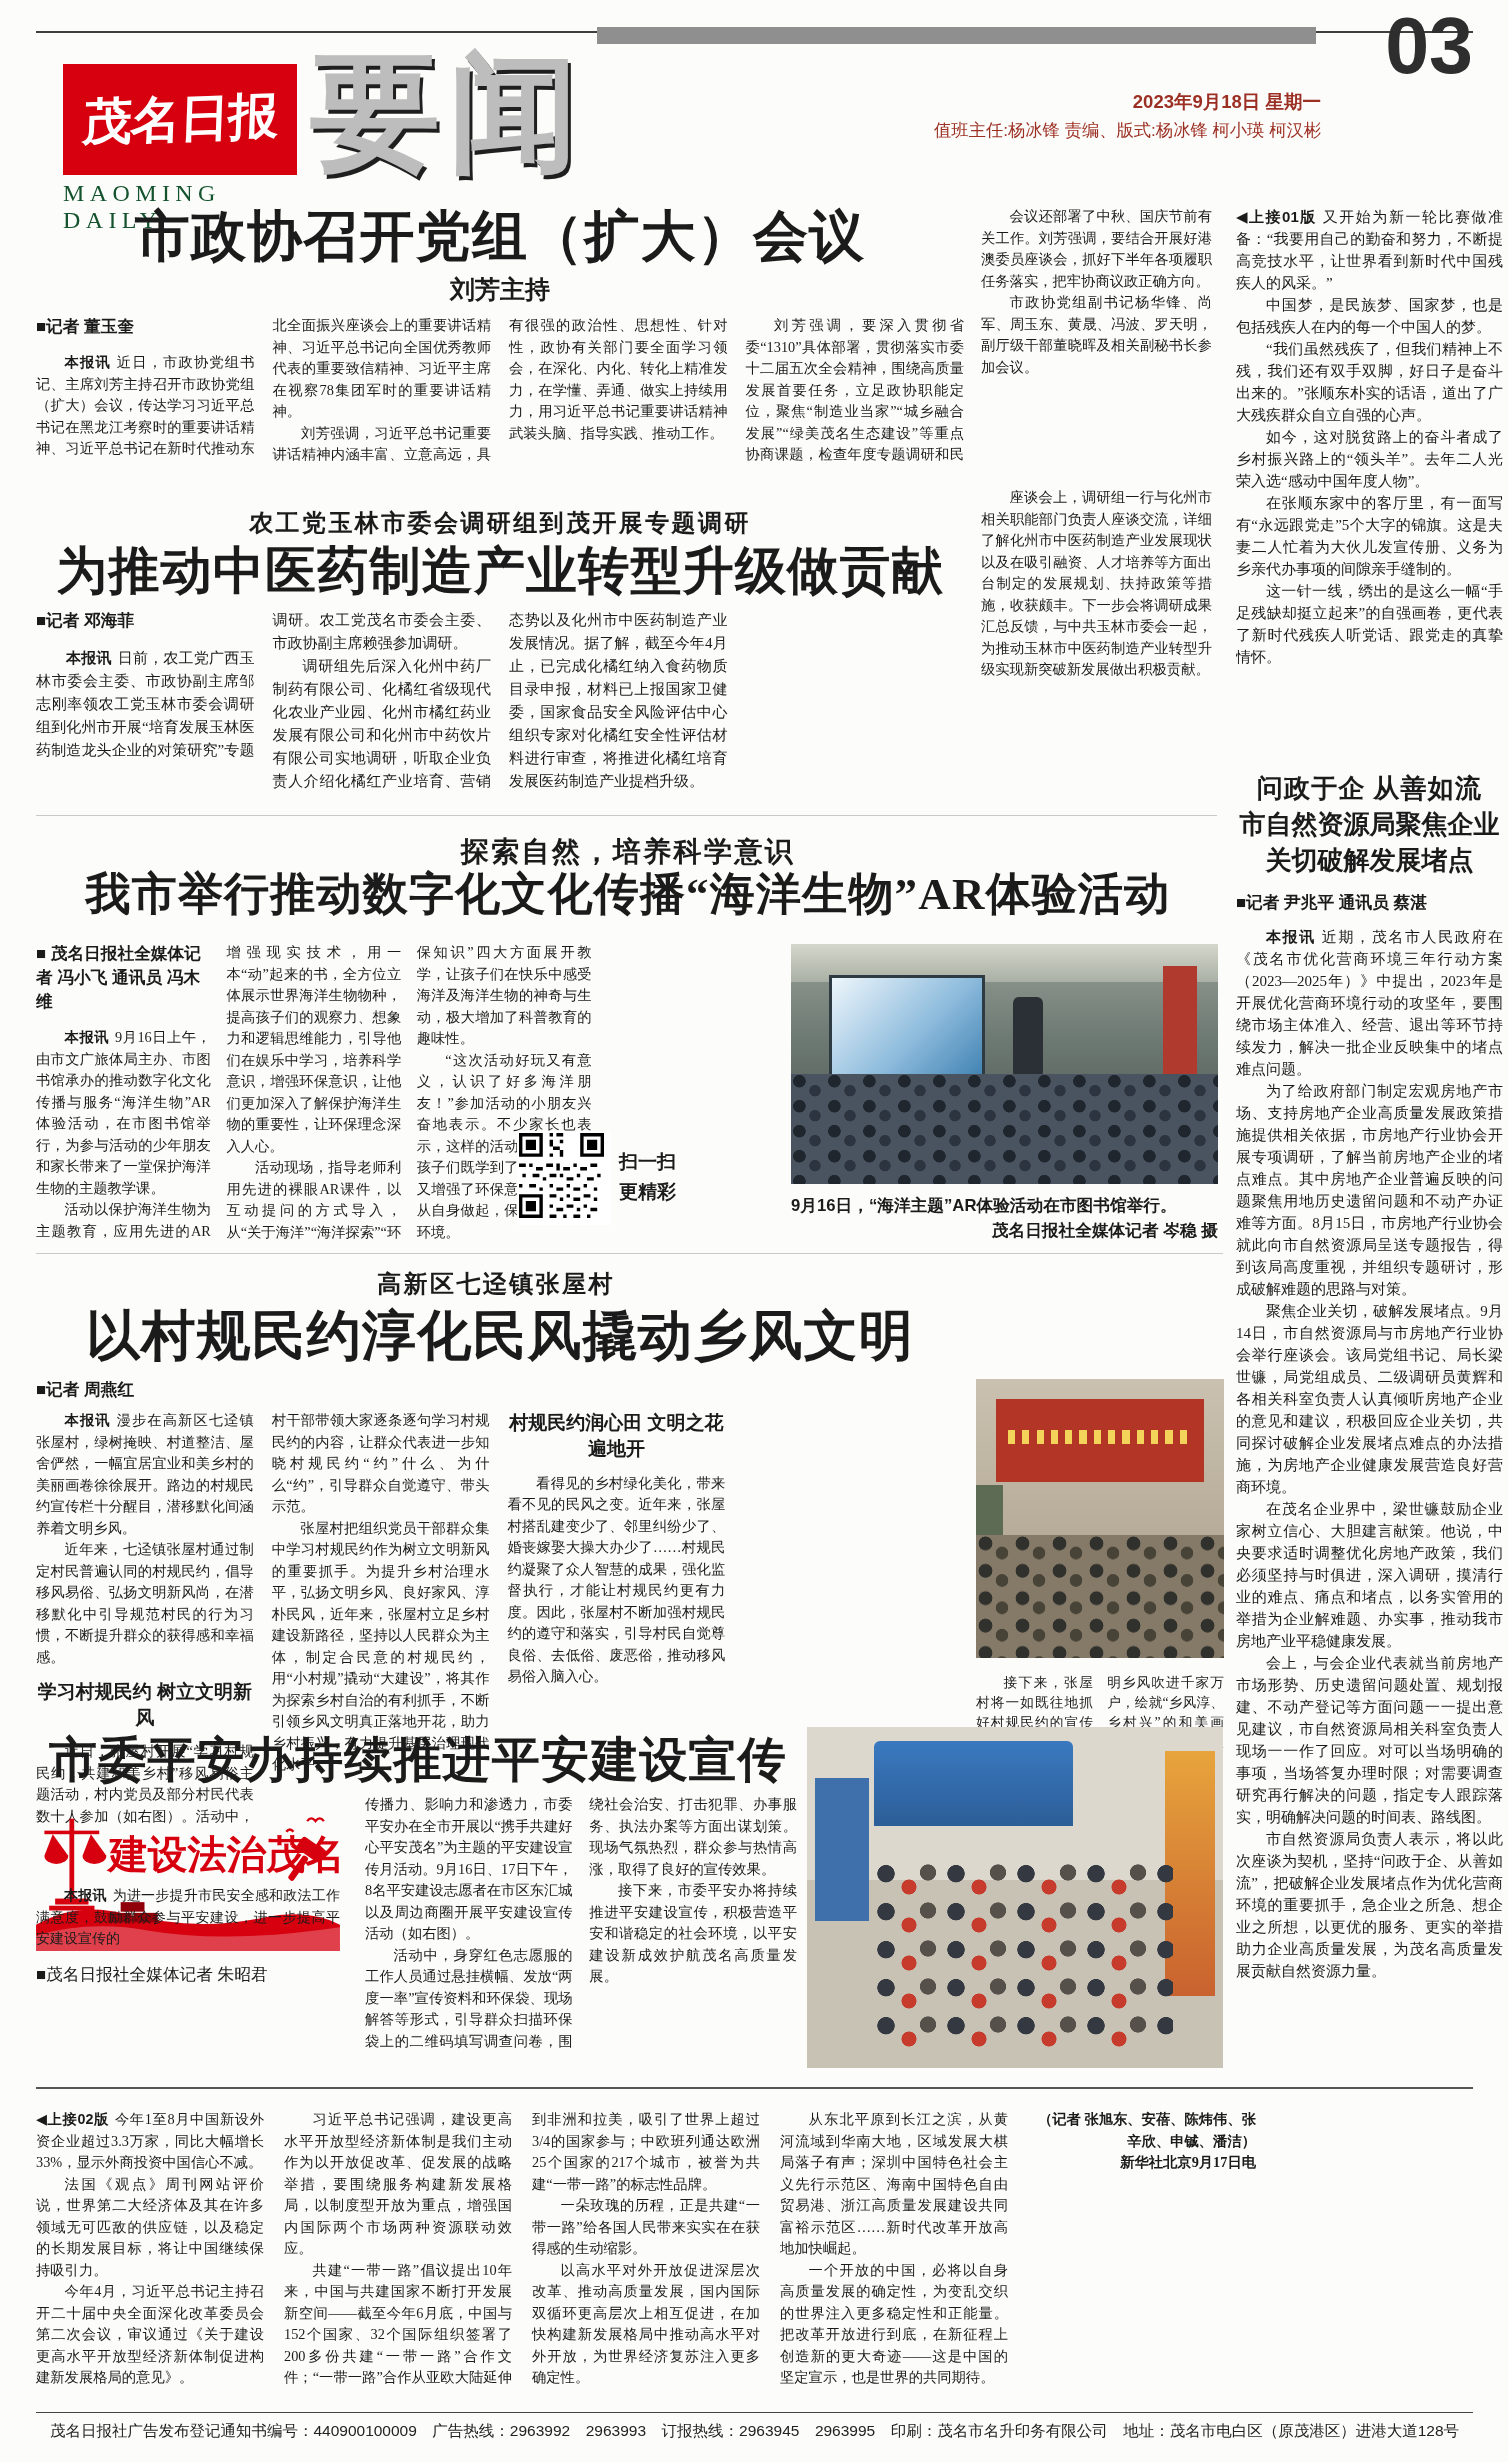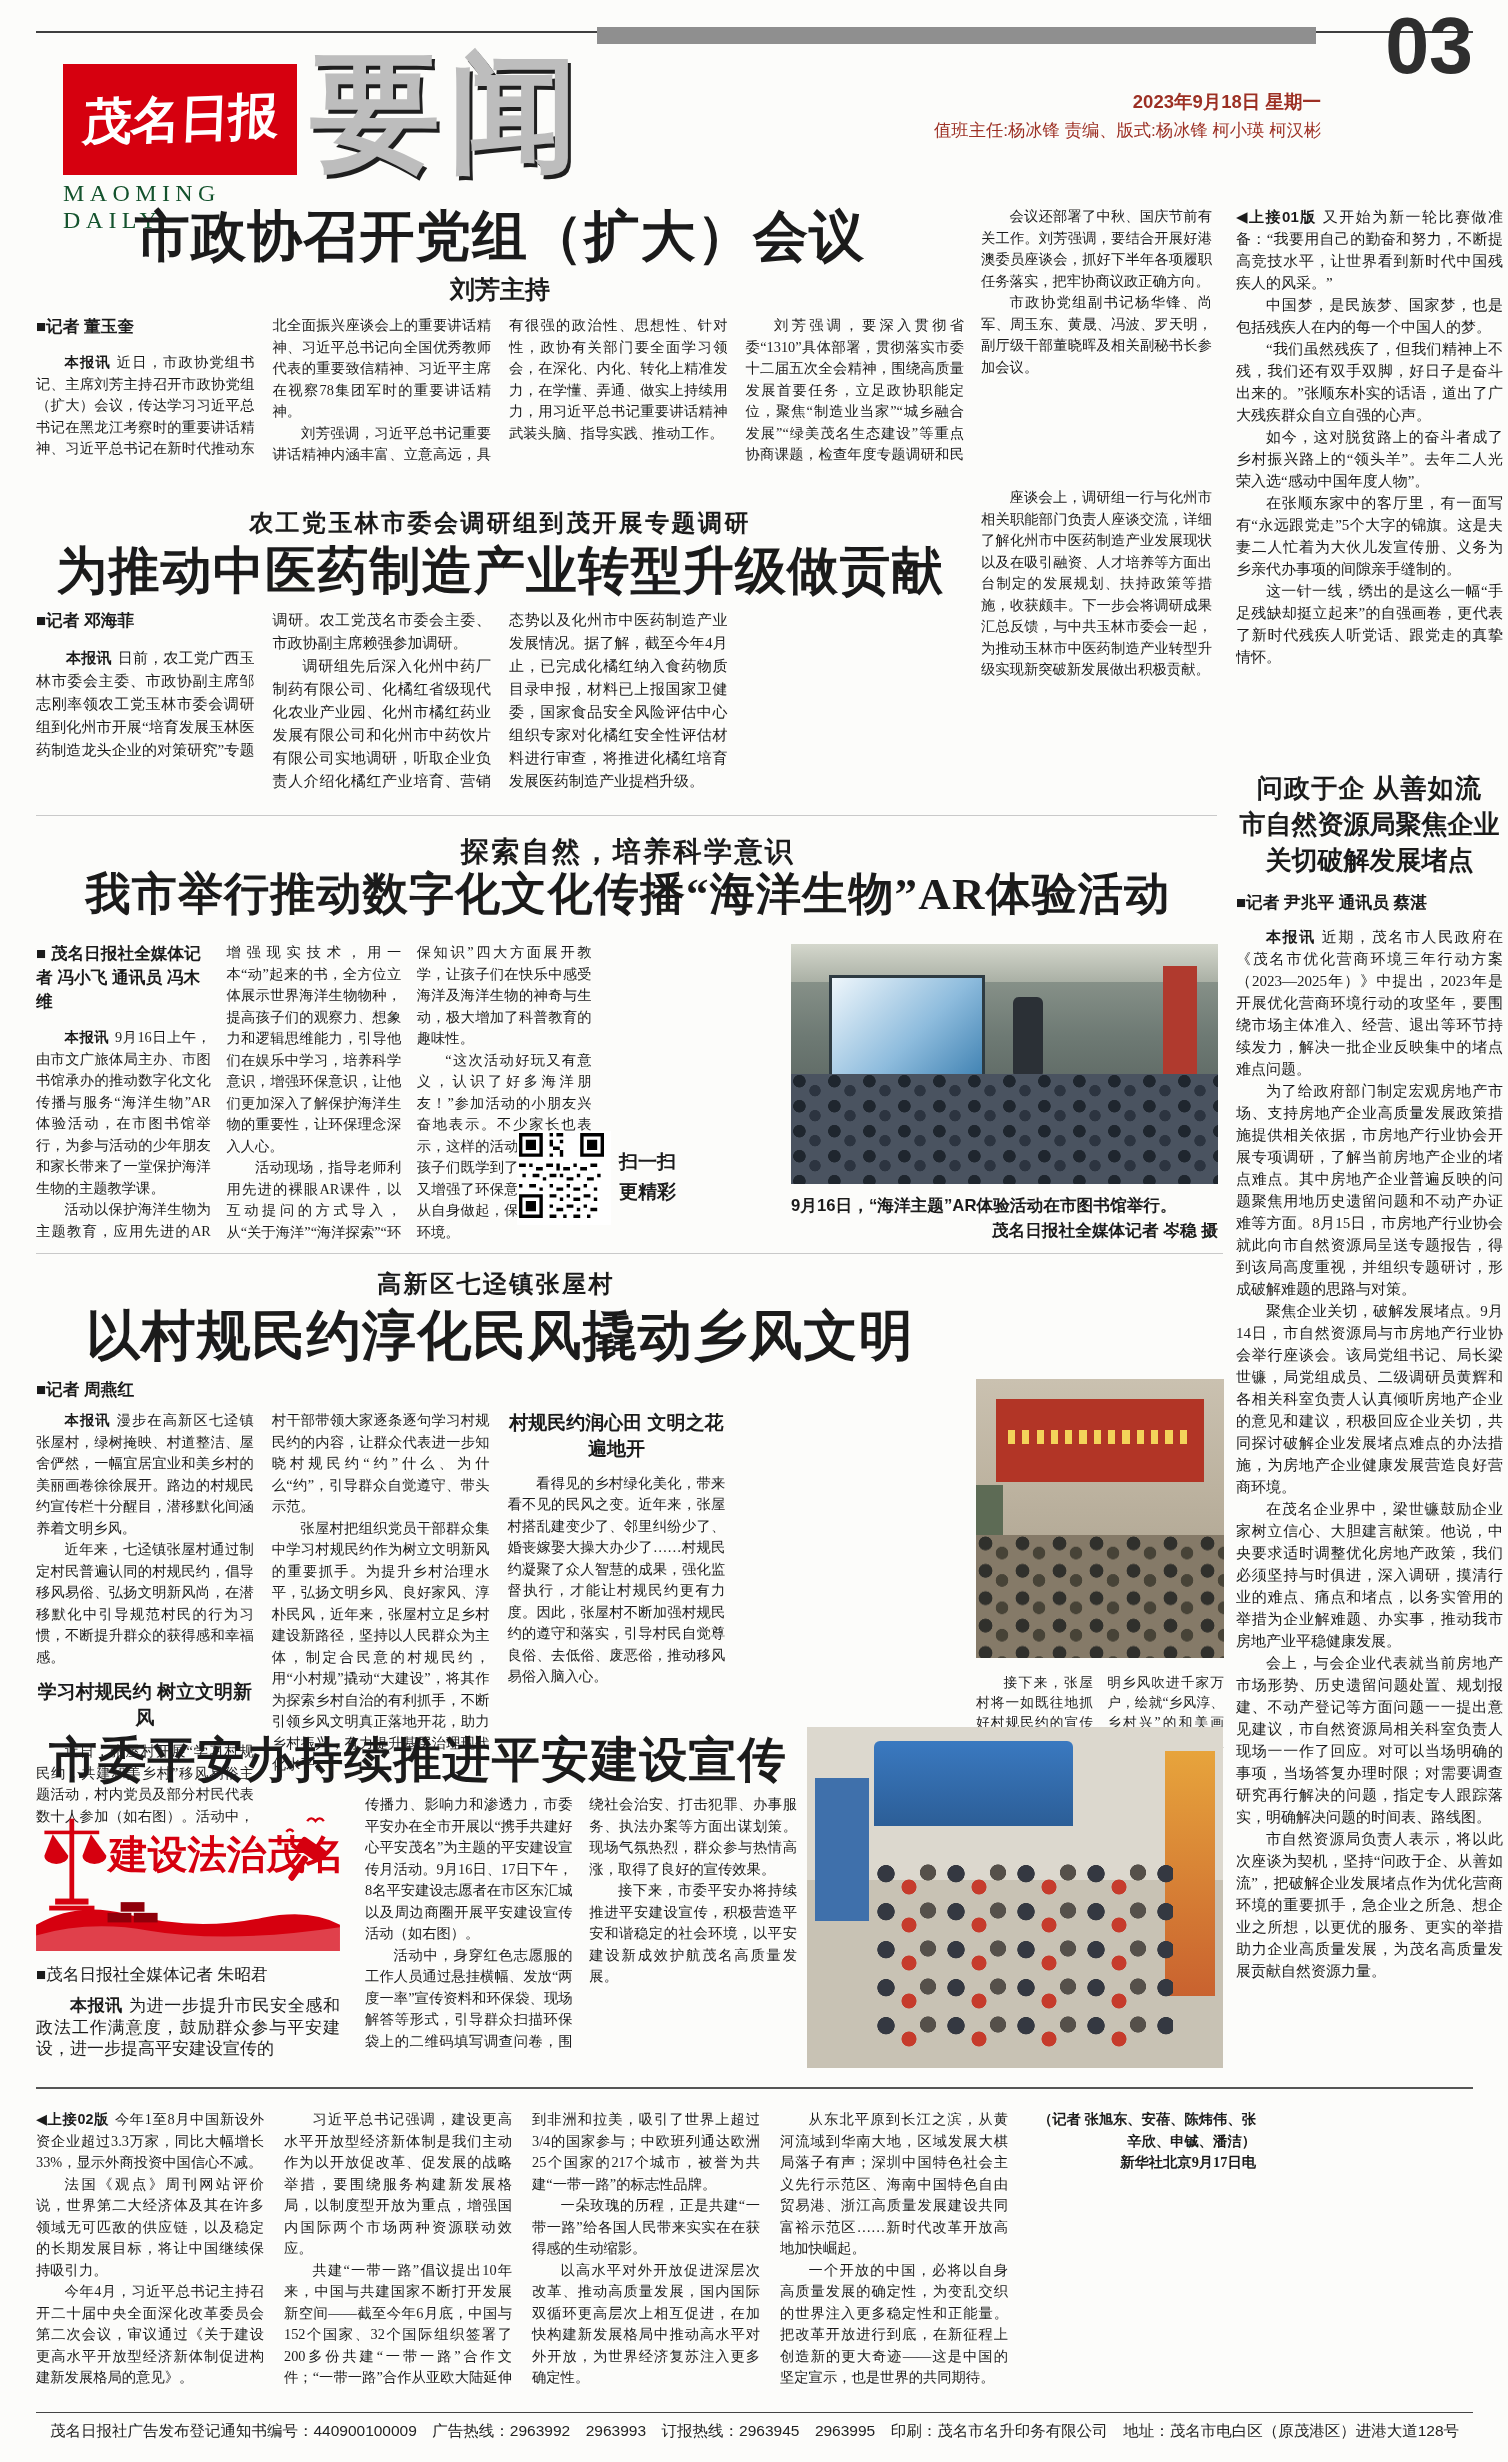--- a/index.html
+++ b/index.html
@@ -201,21 +201,21 @@
       <path d="M0 196 q70 -40 150 -18 q120 30 230 6 q80 -16 130 12 l0 44 l-510 0 z" fill="#d6000f"></path>
       <path d="M0 214 q90 -26 190 -8 q130 22 320 -6 l0 40 l-510 0 z" fill="#fff" opacity="0.25"></path>
       <g fill="#8f000a">
         <rect x="120" y="176" width="40" height="16"></rect>
           <rect x="164" y="176" width="40" height="16"></rect>
           <rect x="142" y="158" width="40" height="16"></rect>
       </g>
     </svg>
   </div>
   <div class="abs sans" style="left:36px;top:1963px;width:304px;font-size:16.7px;font-weight:normal;">■茂名日报社全媒体记者 朱昭君</div>
-  <div class="abs" style="left:36px;top:1995px;width:304px;height:75px;font-size:17px;line-height:21.5px;overflow:hidden;">
+  <div class="abs" style="left:36px;top:1885px;width:304px;height:75px;font-size:14px;line-height:21.5px;overflow:hidden;">
     <p class="bp"><b class="lead">本报讯</b><span>为进一步提升市民安全感和政法工作满意度，鼓励群众参与平安建设，进一步提高平安建设宣传的</span></p>
   </div>
   <div class="abs cols" style="left:365px;top:1794px;width:432px;height:277px;columns:2;column-gap:16.7px;font-size:14.3px;line-height:21.5px;overflow:hidden;">
     <p class="bp noind">传播力、影响力和渗透力，市委平安办在全市开展以“携手共建好心平安茂名”为主题的平安建设宣传月活动。9月16日、17日下午，8名平安建设志愿者在市区东汇城以及周边商圈开展平安建设宣传活动（如右图）。</p>
     <p class="bp">活动中，身穿红色志愿服的工作人员通过悬挂横幅、发放“两度一率”宣传资料和环保袋、现场解答等形式，引导群众扫描环保袋上的二维码填写调查问卷，围绕社会治安、打击犯罪、办事服务、执法办案等方面出谋划策。现场气氛热烈，群众参与热情高涨，取得了良好的宣传效果。</p>
     <p class="bp">接下来，市委平安办将持续推进平安建设宣传，积极营造平安和谐稳定的社会环境，以平安建设新成效护航茂名高质量发展。</p>
   </div>
   <div class="photo" style="left:807px;top:1727px;width:416px;height:341px;">
     <div class="p-bg"></div>
     <div class="p-canopy"></div>

